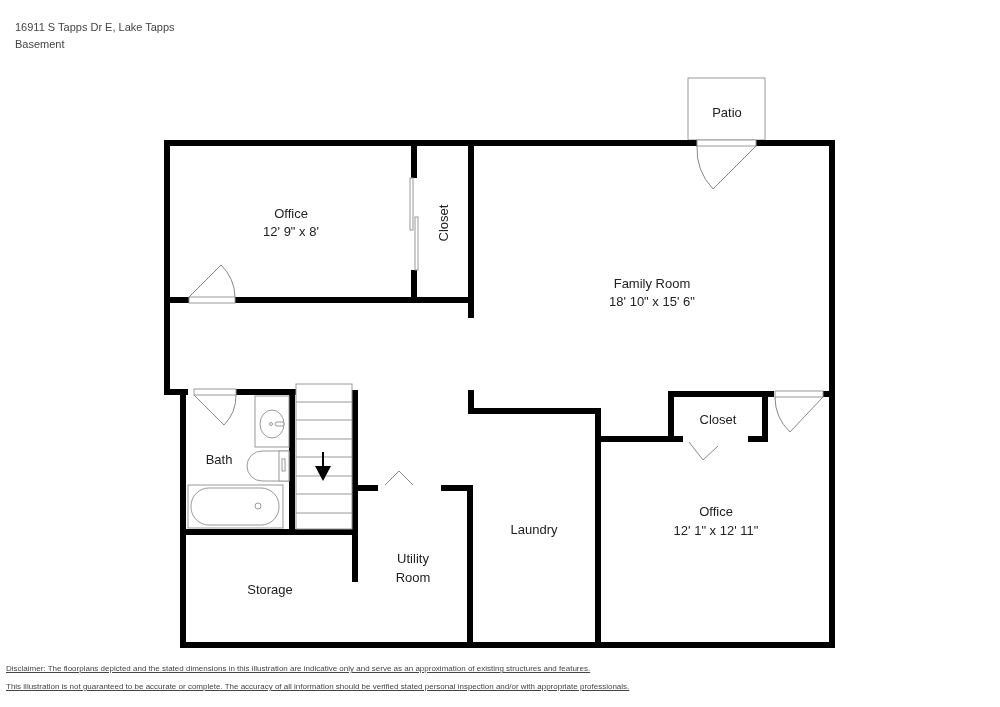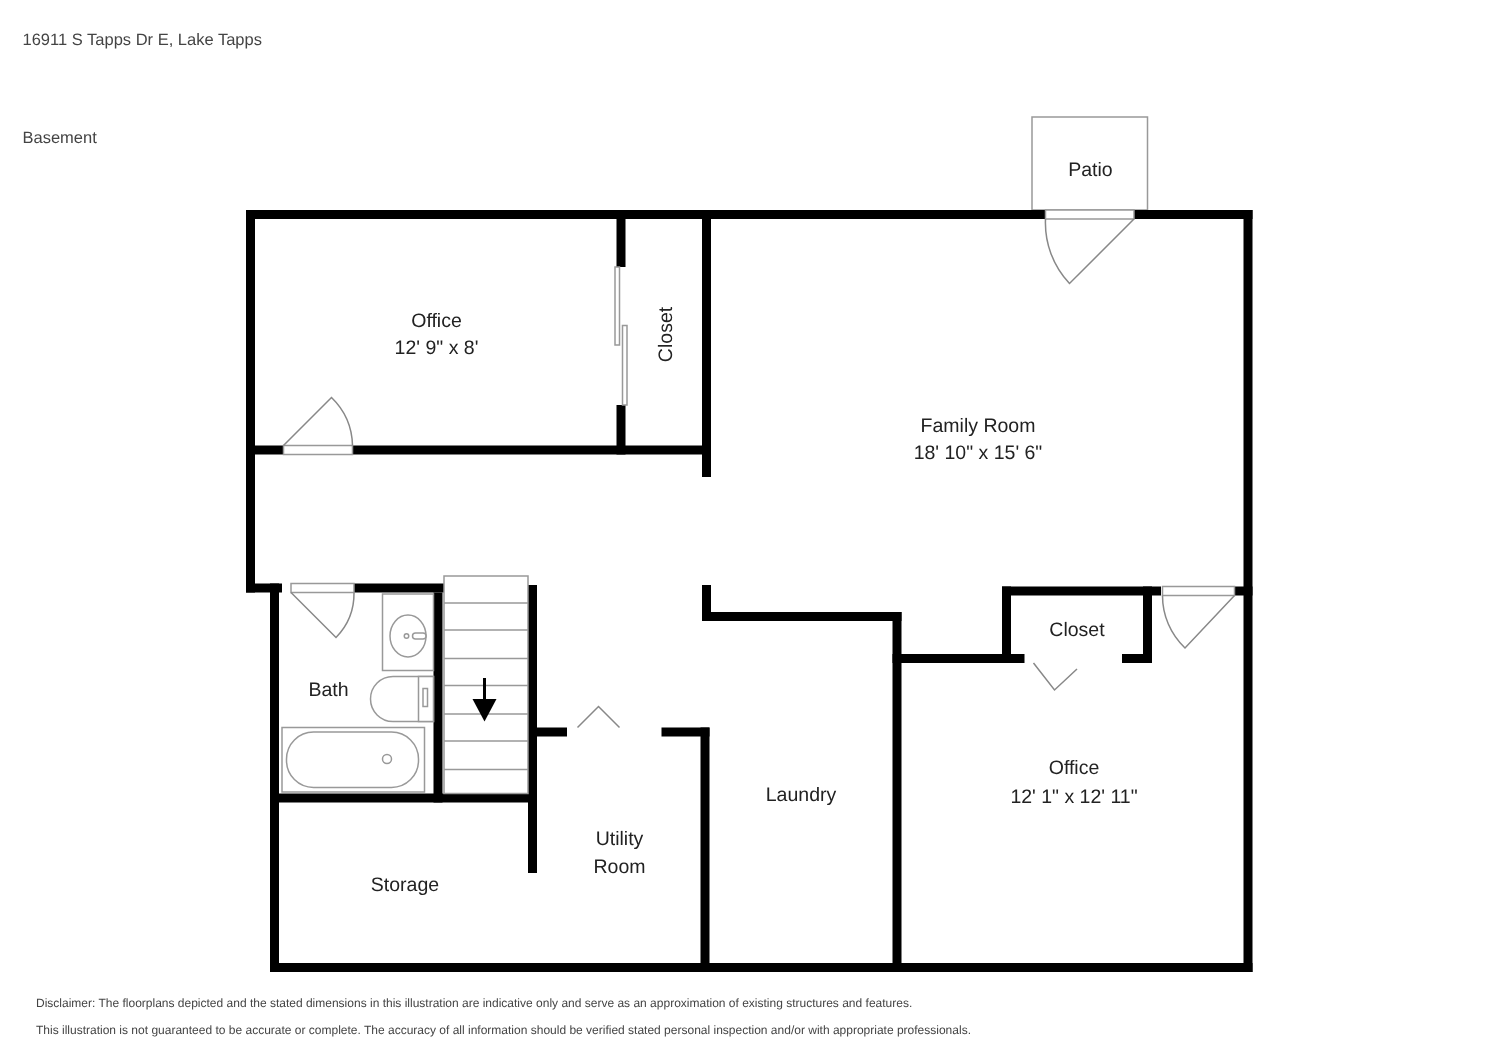--- a/index.html
+++ b/index.html
@@ -1,21 +1,21 @@
 <!DOCTYPE html>
 <html><head>
 <meta charset="utf-8">
 <style>
   html, body { margin: 0; padding: 0; background: #ffffff; }
   body { width: 1000px; height: 707px; position: relative; overflow: hidden;
          font-family: "Liberation Sans", sans-serif; color: #333; }
   .hdr { position: absolute; left: 15px; font-size: 11px; color: #444; }
   .hdr.l1 { top: 21px; text-align: right; }
-  .hdr.l2 { top: 38px; margin-top: 48px; }
-  .disc { position: absolute; left: 24px; font-size: 8px; color: #444; }
+  .hdr.l2 { top: 38px; }
+  .disc { position: absolute; left: 6px; font-size: 8px; color: #444; text-decoration: underline; }
   .disc.d1 { top: 664px; }
   .disc.d2 { top: 682px; }
   svg { position: absolute; left: 0; top: 0; }
   .room-label { font-family: "Liberation Sans", sans-serif; font-size: 13px; fill: #222; text-anchor: middle; }
   .wall { fill: #000; }
   .fix { fill: #fff; stroke: #999; stroke-width: 1; }
   .door { fill: none; stroke: #888; stroke-width: 1; }
 </style>
 </head>
 <body>

